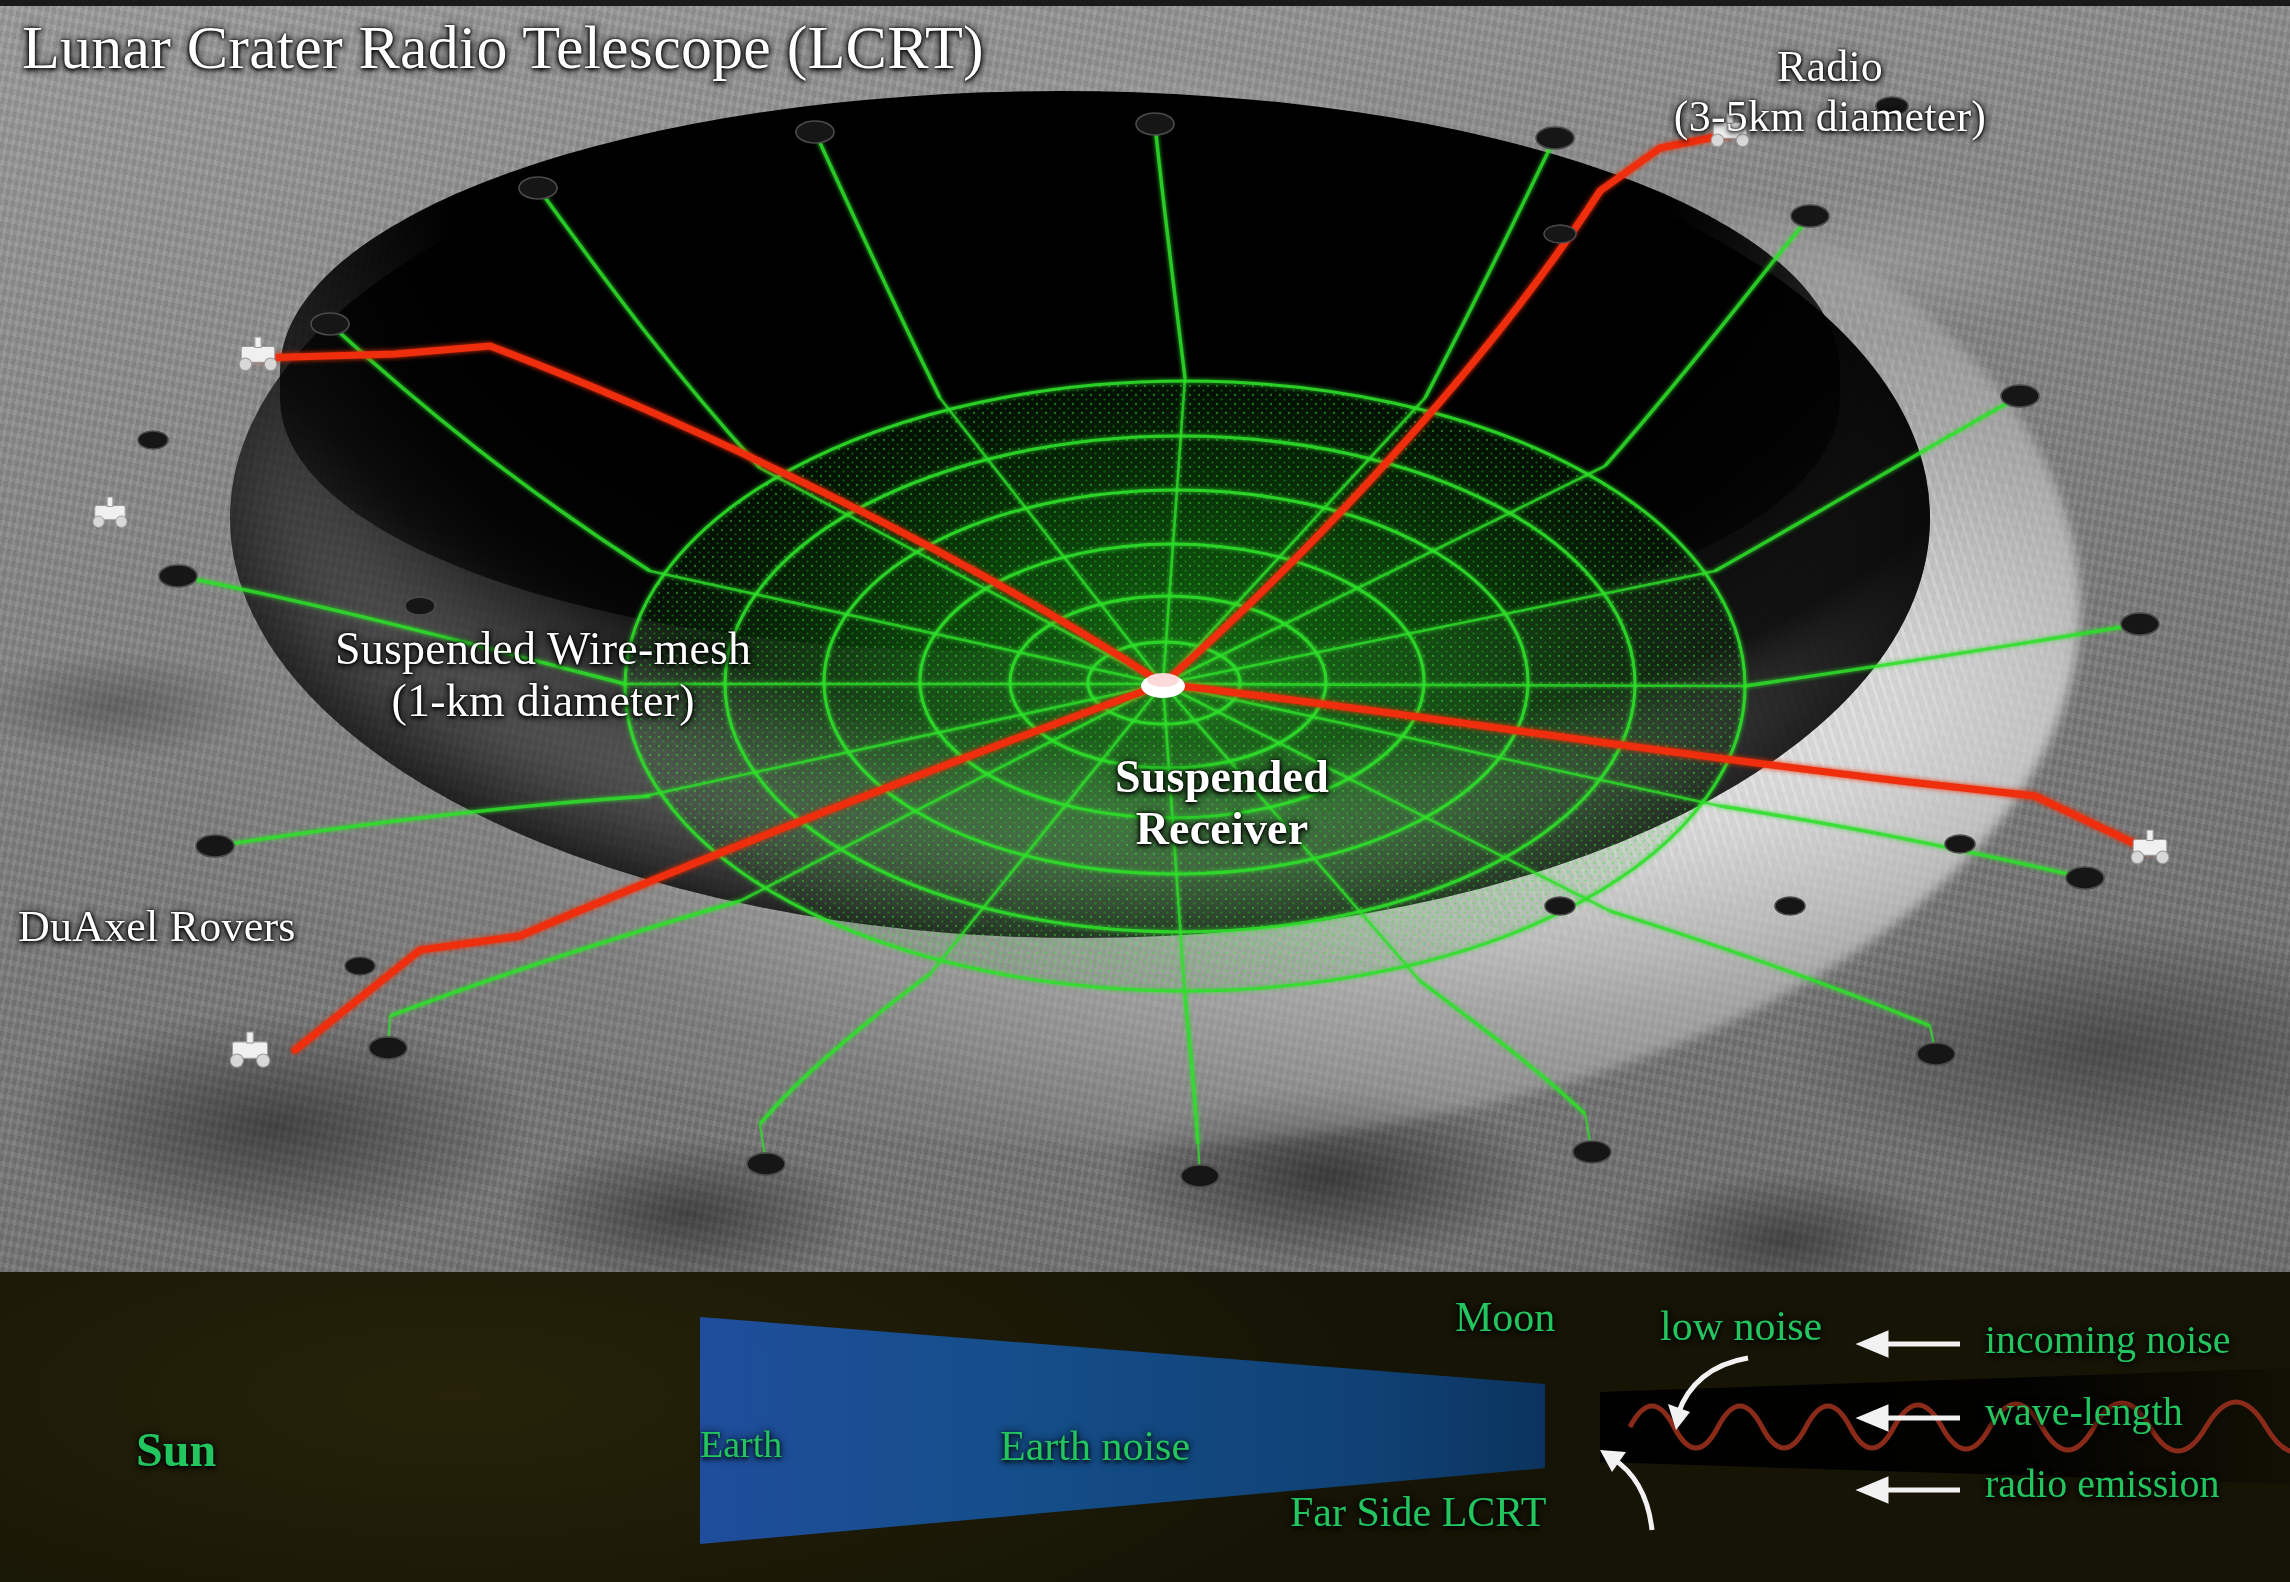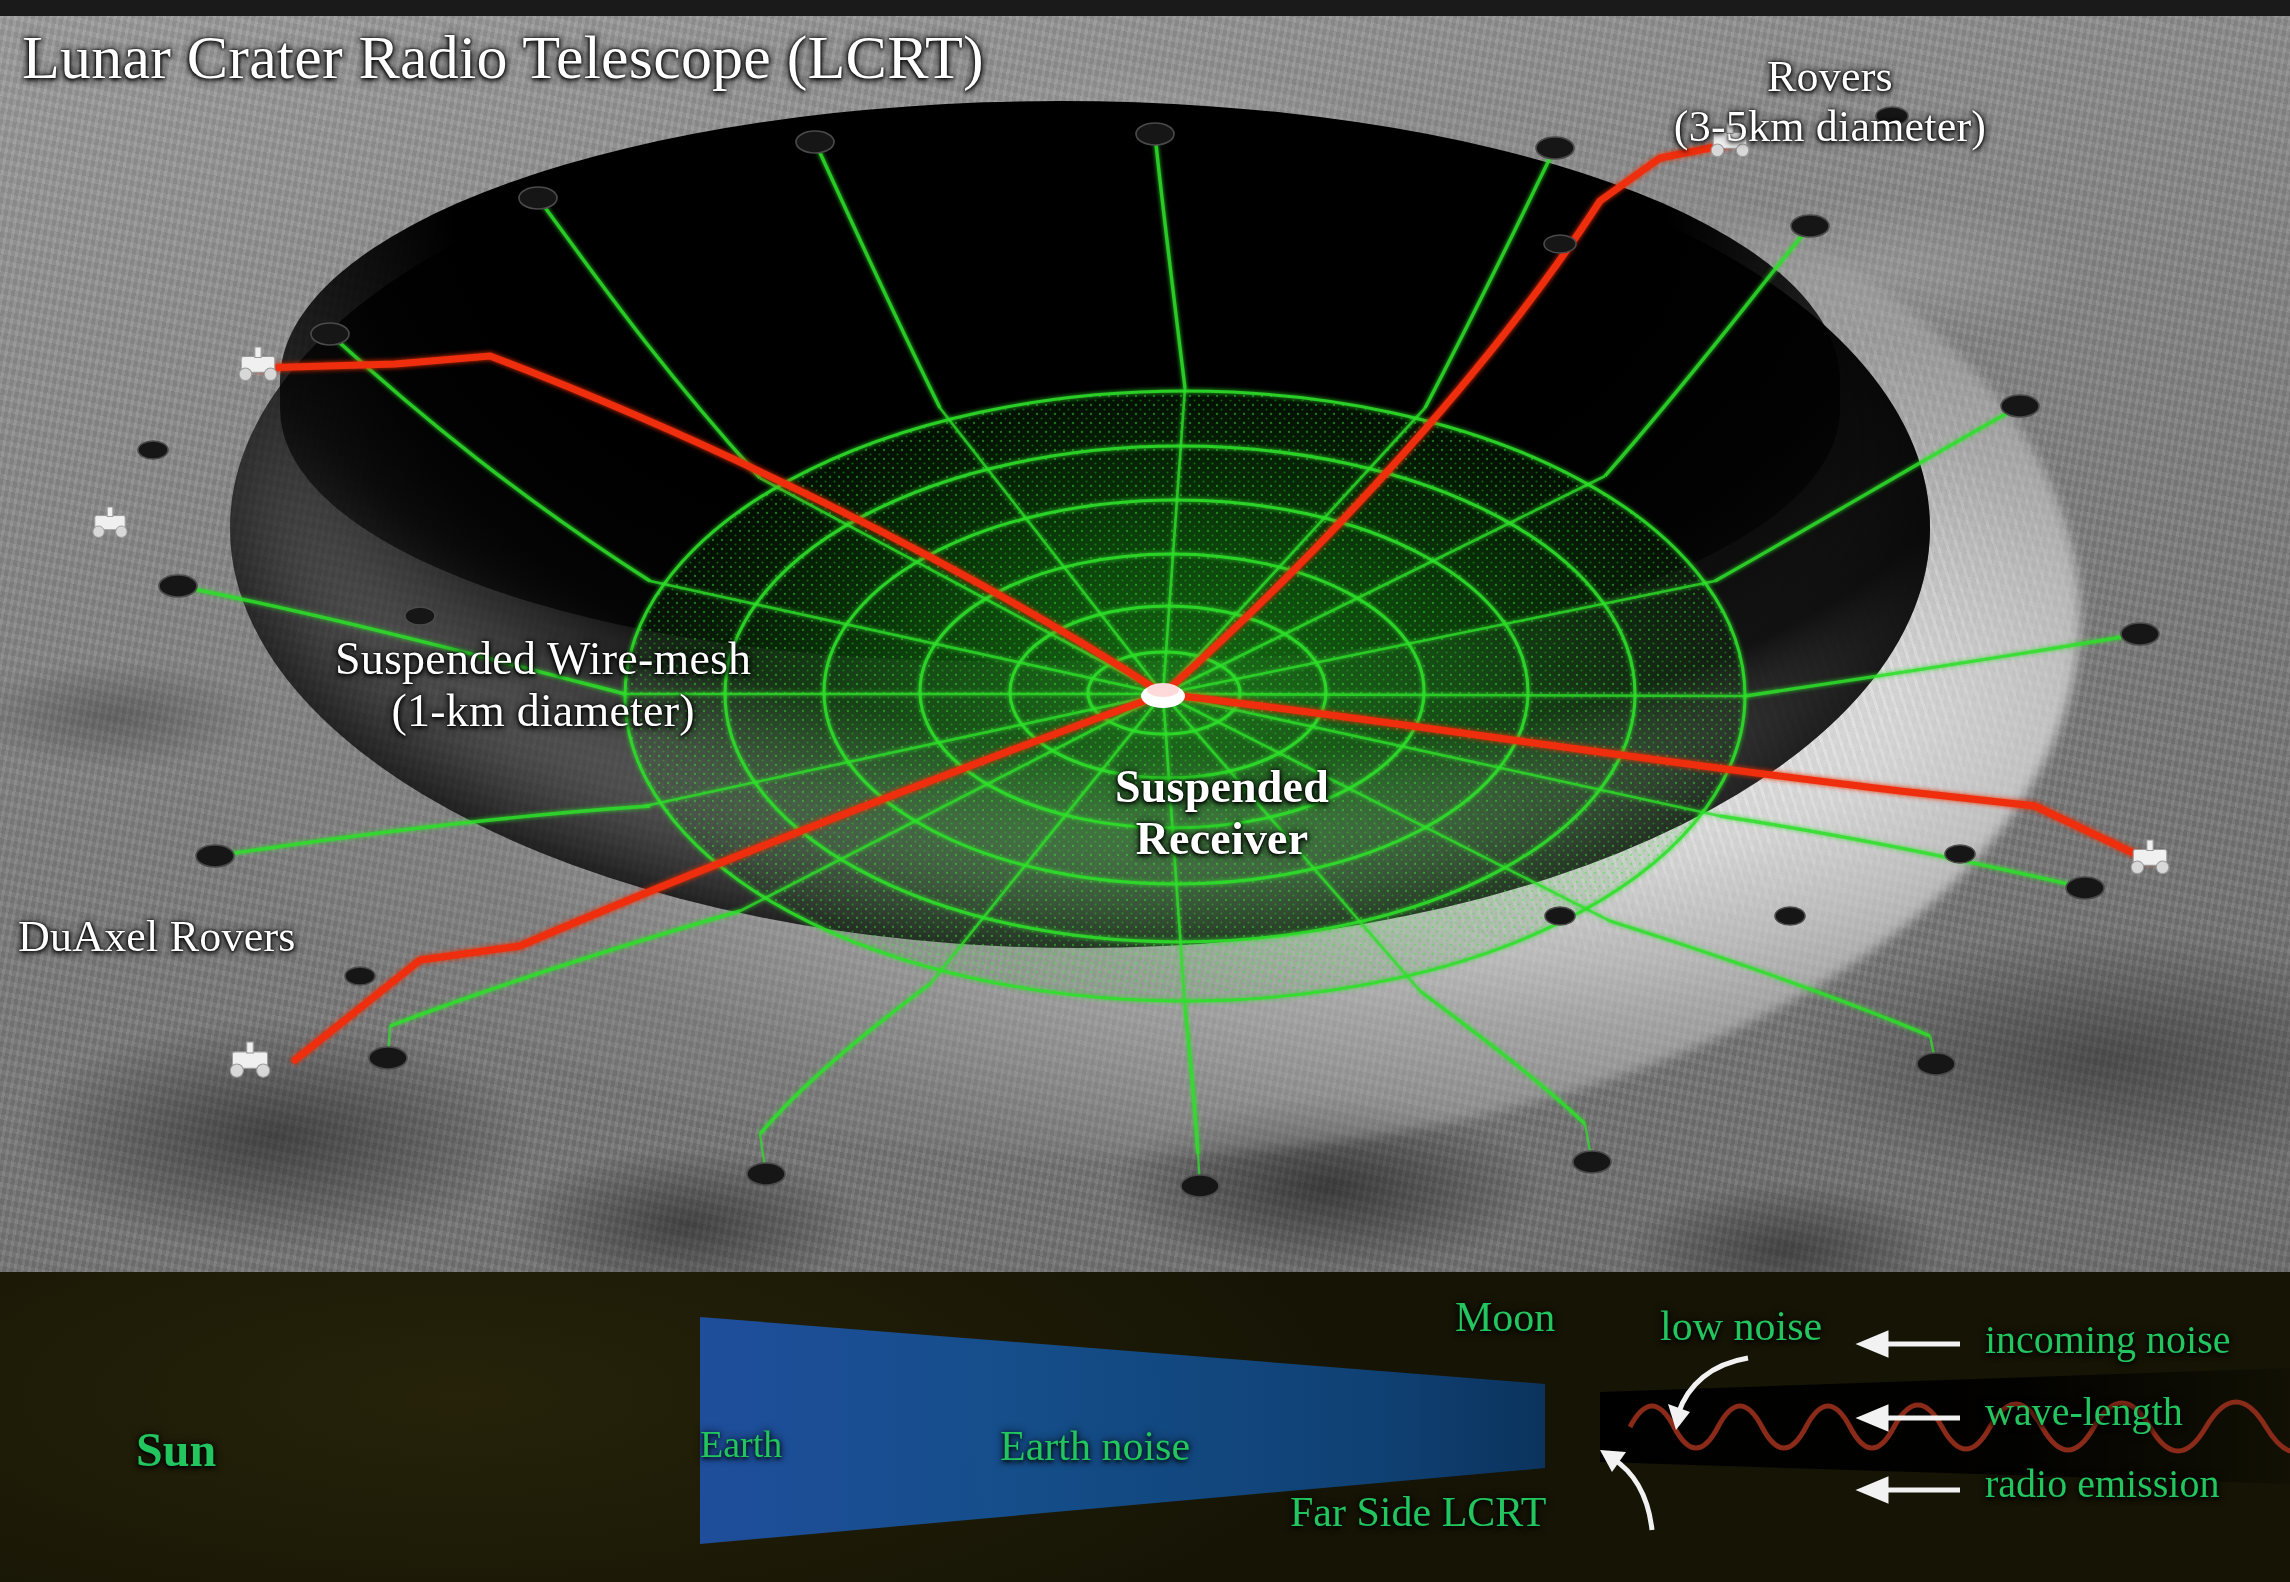--- a/index.html
+++ b/index.html
@@ -13,21 +13,21 @@
     position: relative;
     width: 2290px;
     height: 1582px;
     overflow: hidden;
     background: #1a1a1a;
   }
 
   
   #crater-panel {
     position: absolute;
-    left: 0; top: 16px;
+    left: 0; top: 6px;
     width: 2290px; height: 1272px;
     overflow: hidden;
     background: #d946ef;
   }
   #regolith {
     position: absolute; inset: 0;
     background:
       radial-gradient(ellipse 420px 190px at 12% 88%, rgba(25,25,25,.55), transparent 62%),
       radial-gradient(ellipse 300px 130px at 30% 95%, rgba(20,20,20,.5), transparent 60%),
       radial-gradient(ellipse 360px 150px at 58% 92%, rgba(15,15,15,.55), transparent 60%),
@@ -294,21 +294,21 @@
       </g>
 
       <g>
         <ellipse cx="1163" cy="680" rx="22" ry="12" fill="#ffffff"></ellipse>
         <ellipse cx="1163" cy="674" rx="16" ry="7" fill="#ffdada"></ellipse>
       </g>
     </svg>
 
     <div class="lbl" id="title-label">Lunar Crater Radio Telescope (LCRT)</div>
 
-    <div class="lbl" id="crater-label"><span>Rovers</span><br><span>(3-5km diameter)</span></div>
+    <div class="lbl" id="crater-label"><span>Radio</span><br><span>(3-5km diameter)</span></div>
 
     <div class="lbl" id="mesh-label"><span>Suspended Wire-mesh</span><span class="l2">(1-km diameter)</span></div>
 
     <div class="lbl" id="receiver-label"><span>Suspended</span><br><span>Receiver</span></div>
 
     <div class="lbl" id="rovers-label">DuAxel Rovers</div>
   </div>
 
   <div id="schematic-panel">
 

